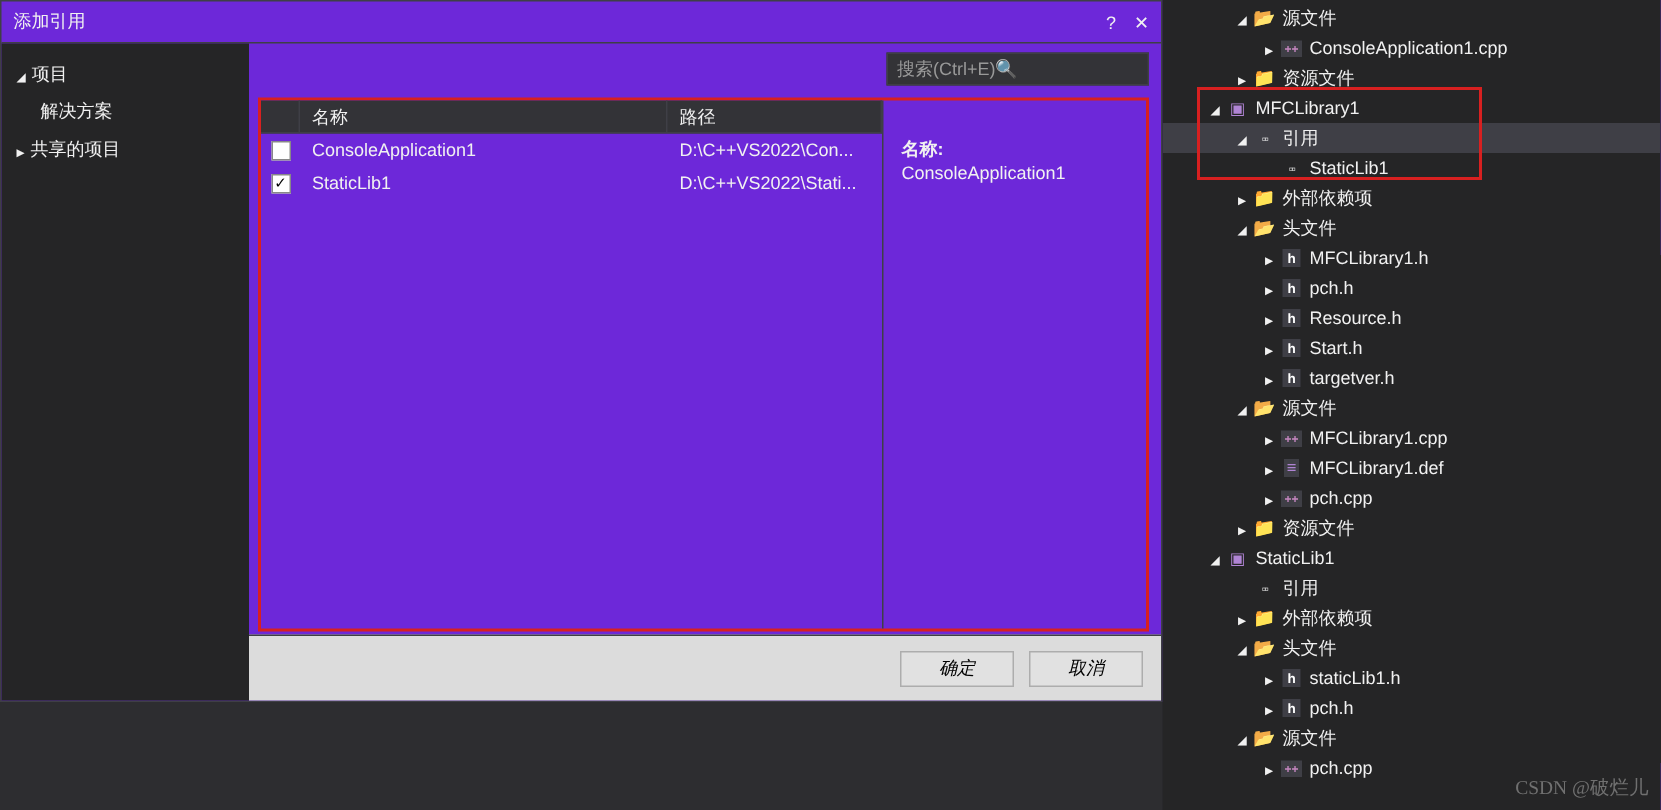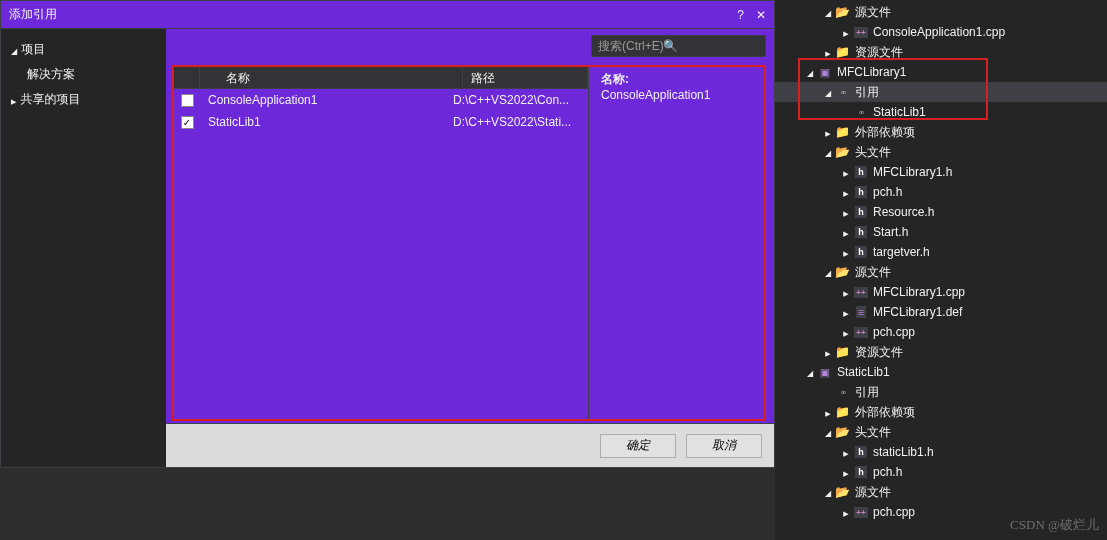--- a/index.html
+++ b/index.html
@@ -12,28 +12,28 @@
 .sb-header { padding: 4px 10px; display: flex; align-items: center; gap: 4px; }
 .sb-item { padding: 4px 10px 4px 26px; display: flex; align-items: center; gap: 4px; }
 .dlg-main { flex: 1; display: flex; flex-direction: column; }
 .search-row { display: flex; justify-content: flex-end; padding: 6px 8px; }
 .search-box { width: 175px; height: 22px; background: #333337; border: 1px solid #3f3f46; color: #999; padding: 0 6px; display: flex; align-items: center; }
 .content-row { flex: 1; display: flex; border: 2px solid #d82020; margin: 2px 8px 2px 6px; }
 .table-area { width: 415px; border-right: 1px solid #3f3f46; }
 .table-head { display: flex; background: #333337; height: 22px; border-bottom: 1px solid #3f3f46; }
 .th { padding: 3px 8px; border-right: 1px solid #3f3f46; font-size: 12px; }
 .th-chk { width: 26px; }
-.th-name { width: 245px; margin-left: 18px; }
+.th-name { width: 245px; }
 .th-path { flex: 1; }
 .tr { display: flex; height: 22px; align-items: center; }
 .td-chk { width: 26px; display: flex; align-items: center; justify-content: center; }
 .td-name { width: 245px; padding: 0 8px; }
 .td-path { flex: 1; padding: 0 8px; white-space: nowrap; overflow: hidden; text-overflow: ellipsis; }
 .chk { width: 13px; height: 13px; background: #fff; border: 1px solid #888; display: flex; align-items: center; justify-content: center; font-size: 10px; color: #000; }
-.detail-area { flex: 1; padding: 4px 12px; }
+.detail-area { flex: 1; padding: 24px 12px; }
 .dlg-footer { height: 44px; display: flex; align-items: center; justify-content: flex-end; gap: 10px; padding: 4px 12px; border-top: 1px solid #3f3f46; background: #dcdcdc; font-style: italic; }
 .btn { width: 76px; height: 24px; background: #e1e1e1; border: 1px solid #adadad; color: #000; font-size: 12px; display: flex; align-items: center; justify-content: center; }
 
 .explorer { flex: 1; background: #252526; padding: 2px 0; overflow: hidden; position: relative; }
 .tree-row { display: flex; align-items: center; height: 20px; padding-right: 6px; white-space: nowrap; }
 .tree-row.sel { background: #3f3f46; }
 .exp { width: 14px; display: flex; align-items: center; justify-content: center; color: #f1f1f1; flex-shrink: 0; }
 .ico { width: 16px; height: 16px; margin-right: 4px; display: inline-flex; align-items: center; justify-content: center; flex-shrink: 0; }
 .lbl { font-size: 12px; }
 .folder-ico::before { content: "📁"; font-size: 12px; filter: hue-rotate(0deg) saturate(1.2); }

